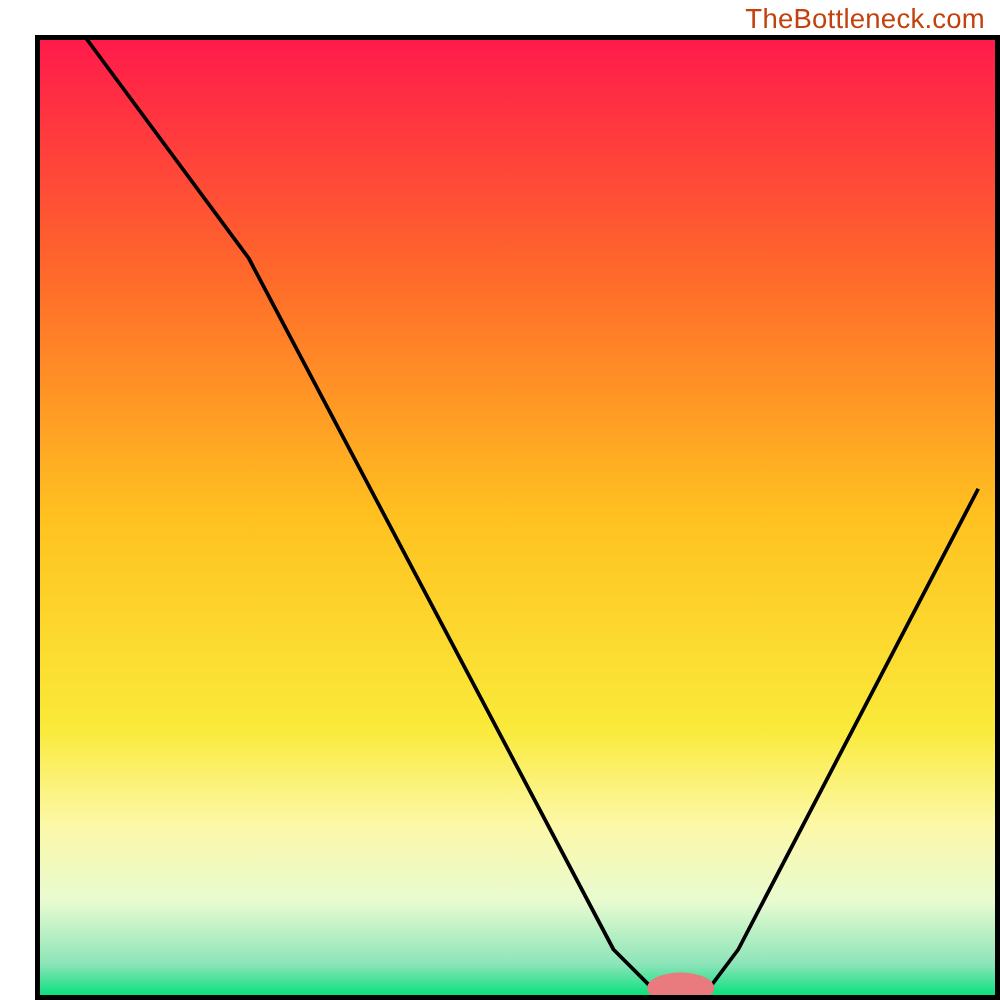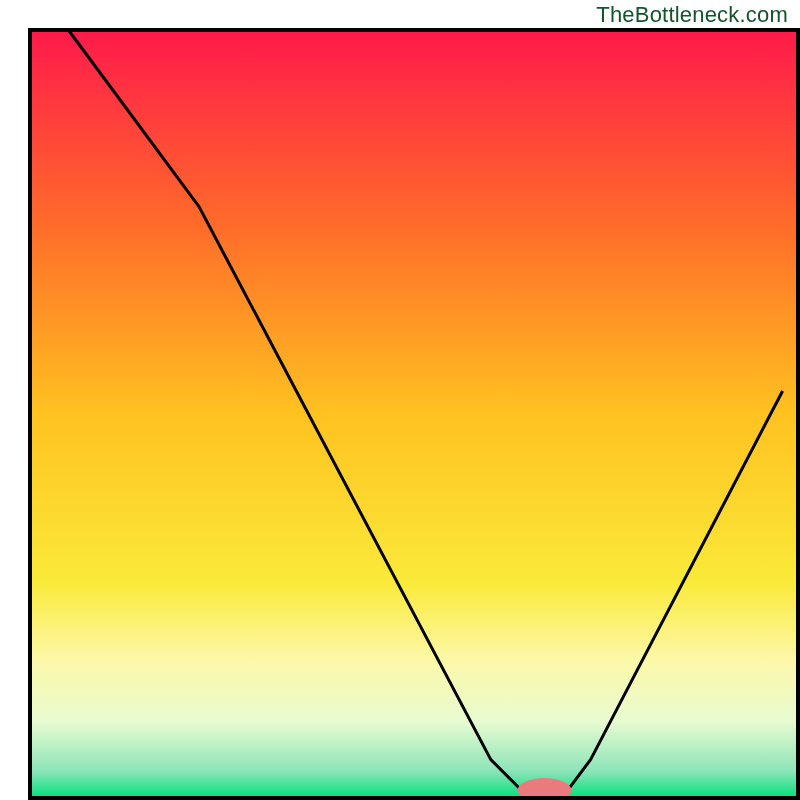--- a/index.html
+++ b/index.html
@@ -13,21 +13,21 @@
   .stage {
     position: relative;
     width: 800px;
     height: 800px;
   }
   .watermark {
     position: absolute;
     top: 2px;
     right: 12px;
     font-size: 22px;
-    color: #14532d;
+    color: #c2410c;
     font-weight: 500;
     letter-spacing: 0.2px;
   }
   svg.chart {
     position: absolute;
     left: 0;
     top: 0;
   }
 </style>
 </head>

